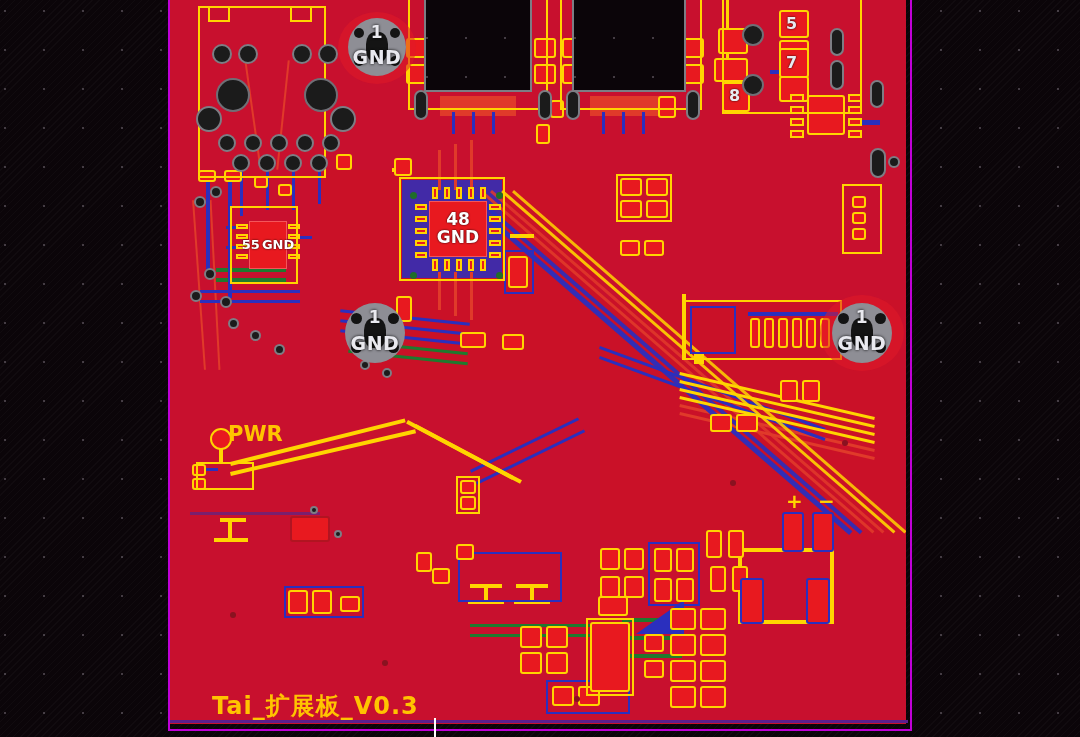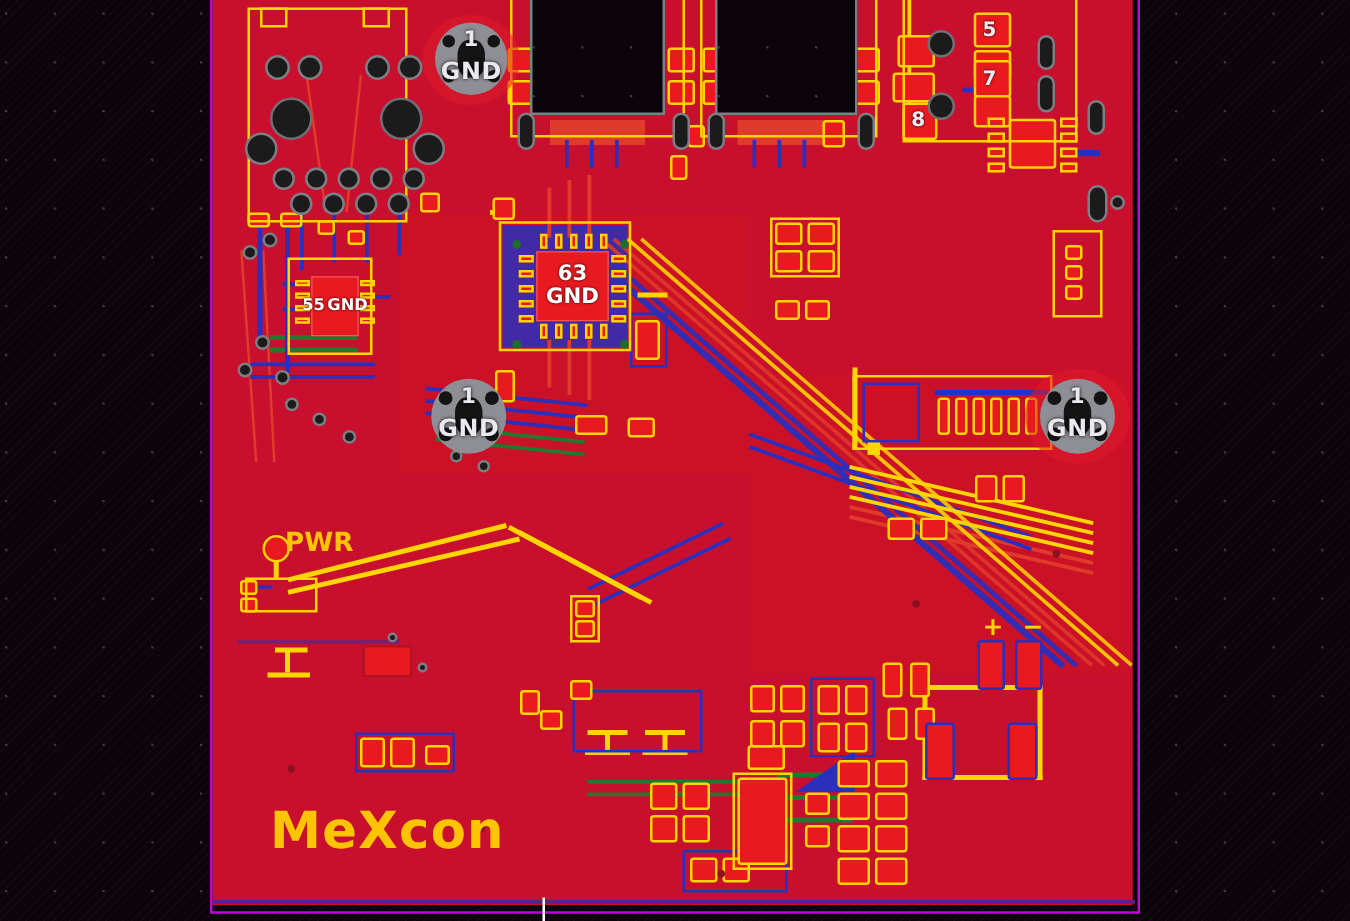--- a/index.html
+++ b/index.html
@@ -201,21 +201,21 @@
     <div class="pad" style="left:678px;top:118px;width:14px;height:8px;"></div>
     <div class="pad" style="left:678px;top:130px;width:14px;height:8px;"></div>
     <div class="trkB" style="left:612px;top:96px;width:10px;height:5px;"></div>
     <div class="trkB" style="left:692px;top:120px;width:18px;height:5px;"></div>
 
     <div class="silkY" style="left:229px;top:177px;width:106px;height:104px;"></div>
     <div class="cu" style="left:232px;top:180px;width:100px;height:98px;background:#2a2fbe;opacity:.85;"></div>
     <div class="qfn" style="left:259px;top:201px;width:58px;height:56px;">
       <div class="body"></div>
       <div class="t" style="font-size:17px;">
-        <div>63</div>
+        <div>48</div>
         <div>GND</div>
       </div>
     </div>
     <div class="pad" style="left:245px;top:204px;width:12px;height:6px;"></div>
     <div class="pad" style="left:245px;top:216px;width:12px;height:6px;"></div>
     <div class="pad" style="left:245px;top:228px;width:12px;height:6px;"></div>
     <div class="pad" style="left:245px;top:240px;width:12px;height:6px;"></div>
     <div class="pad" style="left:245px;top:252px;width:12px;height:6px;"></div>
     <div class="pad" style="left:319px;top:204px;width:12px;height:6px;"></div>
     <div class="pad" style="left:319px;top:216px;width:12px;height:6px;"></div>
@@ -439,21 +439,21 @@
 
     <div class="pad padr" style="left:286px;top:544px;width:18px;height:16px;"></div>
     <div class="pad padr" style="left:262px;top:568px;width:18px;height:16px;"></div>
 
     <div class="smv" style="left:60px;top:612px;width:6px;height:6px;background:#8a1220;"></div>
     <div class="smv" style="left:560px;top:480px;width:6px;height:6px;background:#8a1220;"></div>
     <div class="smv" style="left:672px;top:440px;width:6px;height:6px;background:#8a1220;"></div>
     <div class="smv" style="left:404px;top:696px;width:6px;height:6px;background:#8a1220;"></div>
     <div class="smv" style="left:212px;top:660px;width:6px;height:6px;background:#8a1220;"></div>
 
-    <div class="brandbig" style="left:46px;top:640px;font-size:41px;">MeXcon</div>
+    <div class="brandsub" style="left:42px;top:690px;font-size:24px;">Tai_扩展板_V0.3</div>
     <div class="silktxt" style="left:58px;top:422px;font-size:21px;">PWR</div>
 
     <div class="numlbl" style="left:616px;top:14px;font-size:16px;">5</div>
     <div class="numlbl" style="left:616px;top:53px;font-size:16px;">7</div>
     <div class="numlbl" style="left:559px;top:86px;font-size:16px;">8</div>
 
     <div class="mount" style="left:178px;top:18px;width:58px;height:58px;">
       <div class="halo" style="left:-10px;top:-6px;width:78px;height:72px;"></div>
       <div class="ring"></div>
       <div class="hole" style="left:18px;top:14px;width:22px;height:30px;border-radius:40%;"></div>

